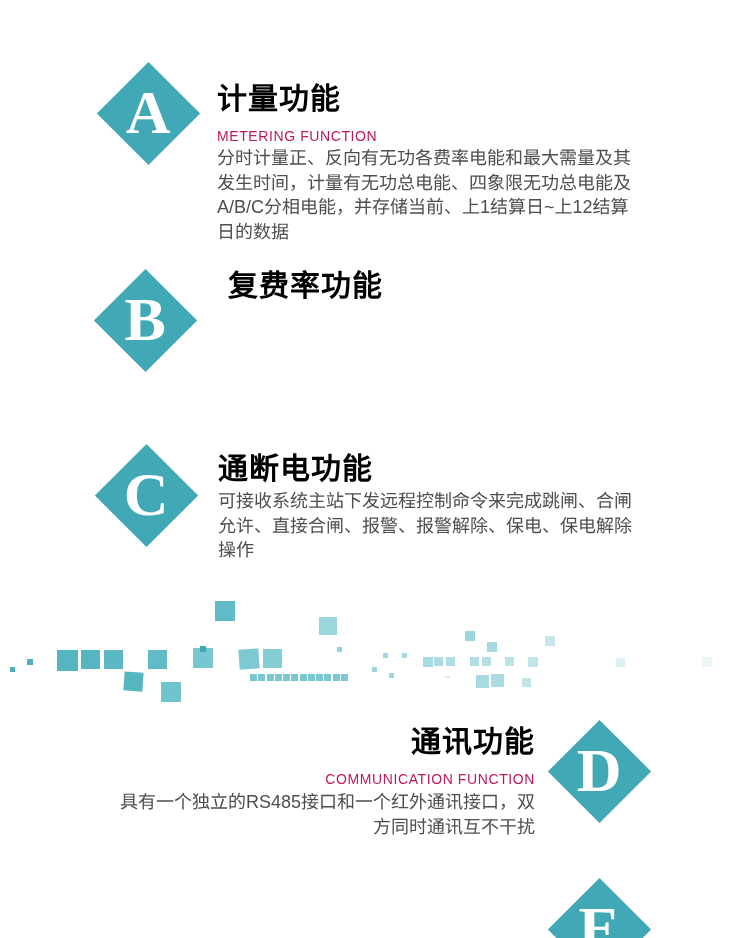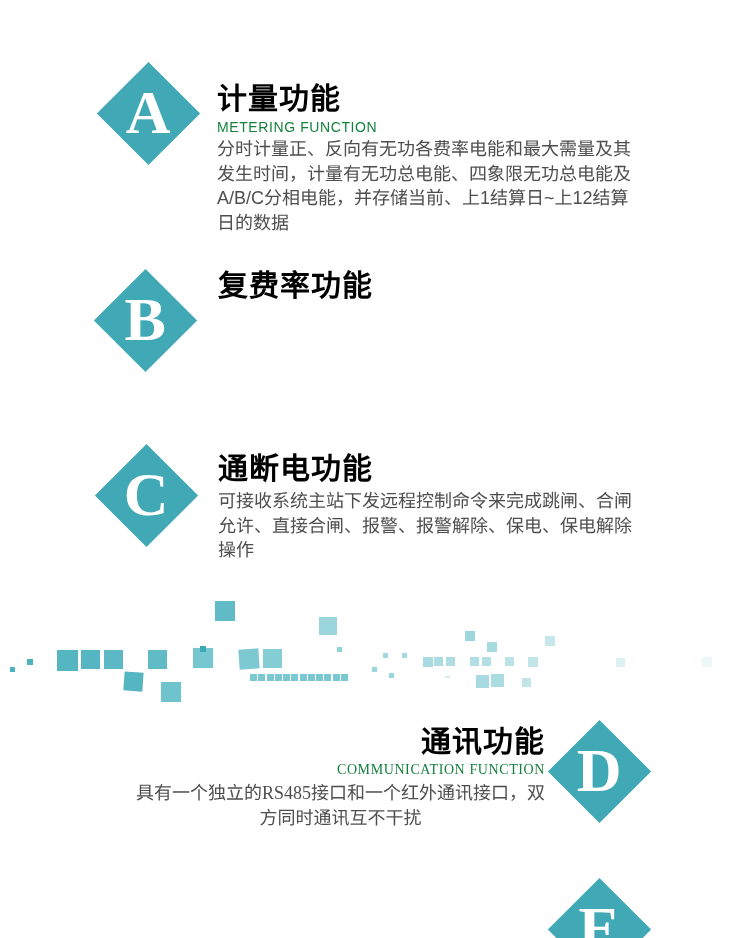--- a/index.html
+++ b/index.html
@@ -31,42 +31,42 @@
   .sec .title{
     font-size:30px;
     font-weight:bold;
     color:#000000;
     line-height:38px;
     letter-spacing:1px;
     white-space:nowrap;
   }
   .sec .subtitle{
     font-size:14px;
-    color:#15803d;
+    color:#be185d;
     letter-spacing:0.6px;
     line-height:18px;
-    margin-top:0;
+    margin-top:9px;
     white-space:nowrap;
   }
   .sec .body{
     font-size:18px;
     color:#4e4e4e;
     line-height:24.5px;
     white-space:pre-line;
   }
   .sec.left .body{margin-top:1px;}
   .sec.right{
     display:flex;
     flex-direction:column;
     align-items:flex-end;
     text-align:right;
   }
   .sec.right .body{
     margin-top:2px;
-    text-align:center;
+    text-align:right;
   }
   .deco{position:absolute;left:0;top:592px;}
 </style>
 </head>
 <body>
 
 <div class="canvas">
 
   <div class="diamond" style="left:112px;top:77px;">
     <span>A</span>
@@ -76,21 +76,21 @@
     <div class="subtitle">METERING FUNCTION</div>
     <div class="body"> 分时计量正、反向有无功各费率电能和最大需量及其
 发生时间，计量有无功总电能、四象限无功总电能及
 A/B/C分相电能，并存储当前、上1结算日~上12结算
 日的数据</div>
   </div>
 
   <div class="diamond" style="left:109px;top:284px;">
     <span>B</span>
   </div>
-  <div class="sec left" style="left:218px;top:267px;">
+  <div class="sec left" style="left:228px;top:267px;">
     <div class="title">复费率功能</div>
   </div>
 
   <div class="diamond" style="left:110px;top:459px;">
     <span>C</span>
   </div>
   <div class="sec left" style="left:218px;top:450px;">
     <div class="title">通断电功能</div>
     <div class="body">可接收系统主站下发远程控制命令来完成跳闸、合闸
 允许、直接合闸、报警、报警解除、保电、保电解除
@@ -140,21 +140,21 @@
     <rect x="476" y="83" width="13" height="13" fill="#a8dbe1"></rect>
     <rect x="491" y="82" width="13" height="13" fill="#abdce2"></rect>
     <rect x="505" y="65" width="9" height="9" fill="#bbe2e7"></rect>
     <rect x="522" y="86" width="9" height="9" fill="#c2e5e9"></rect>
     <rect x="528" y="65" width="10" height="10" fill="#c2e5e9"></rect>
     <rect x="545" y="44" width="10" height="10" fill="#c5e6ea"></rect>
     <rect x="616" y="66" width="9" height="9" fill="#ddf1f3"></rect>
     <rect x="702" y="65" width="10" height="10" fill="#ecf7f8"></rect>
   </svg>
 
-  <div class="sec right" style="right:205px;top:723px;font-family:Liberation Serif, serif;">
+  <div class="sec right" style="right:215px;top:723px;">
     <div class="title">通讯功能</div>
     <div class="subtitle">COMMUNICATION FUNCTION</div>
     <div class="body">具有一个独立的RS485接口和一个红外通讯接口，双
 方同时通讯互不干扰</div>
   </div>
   <div class="diamond" style="left:563px;top:735px;">
     <span>D</span>
   </div>
 
   <div class="diamond" style="left:563px;top:893px;">

